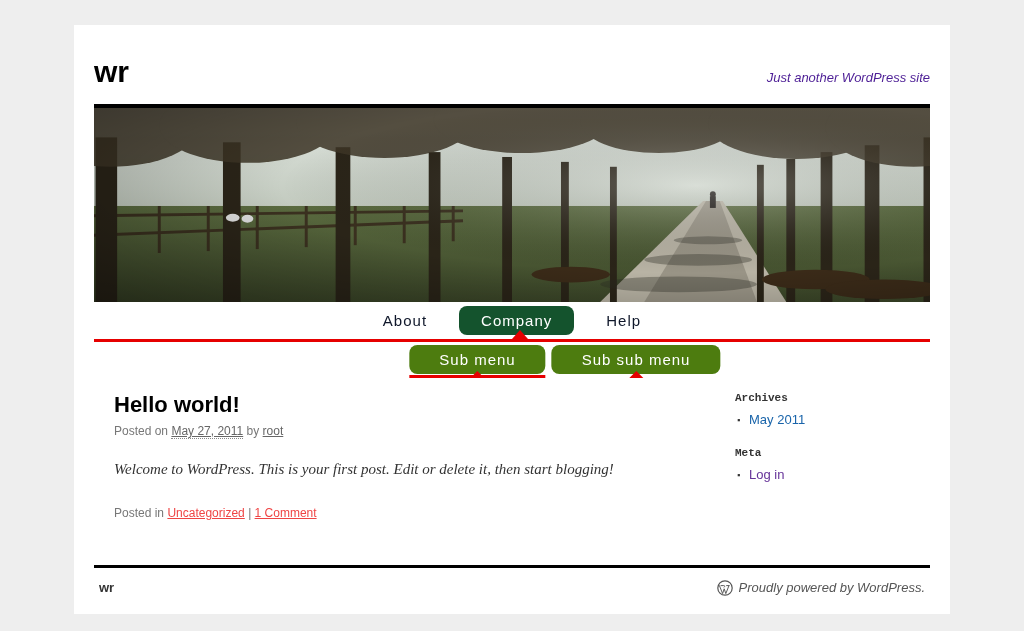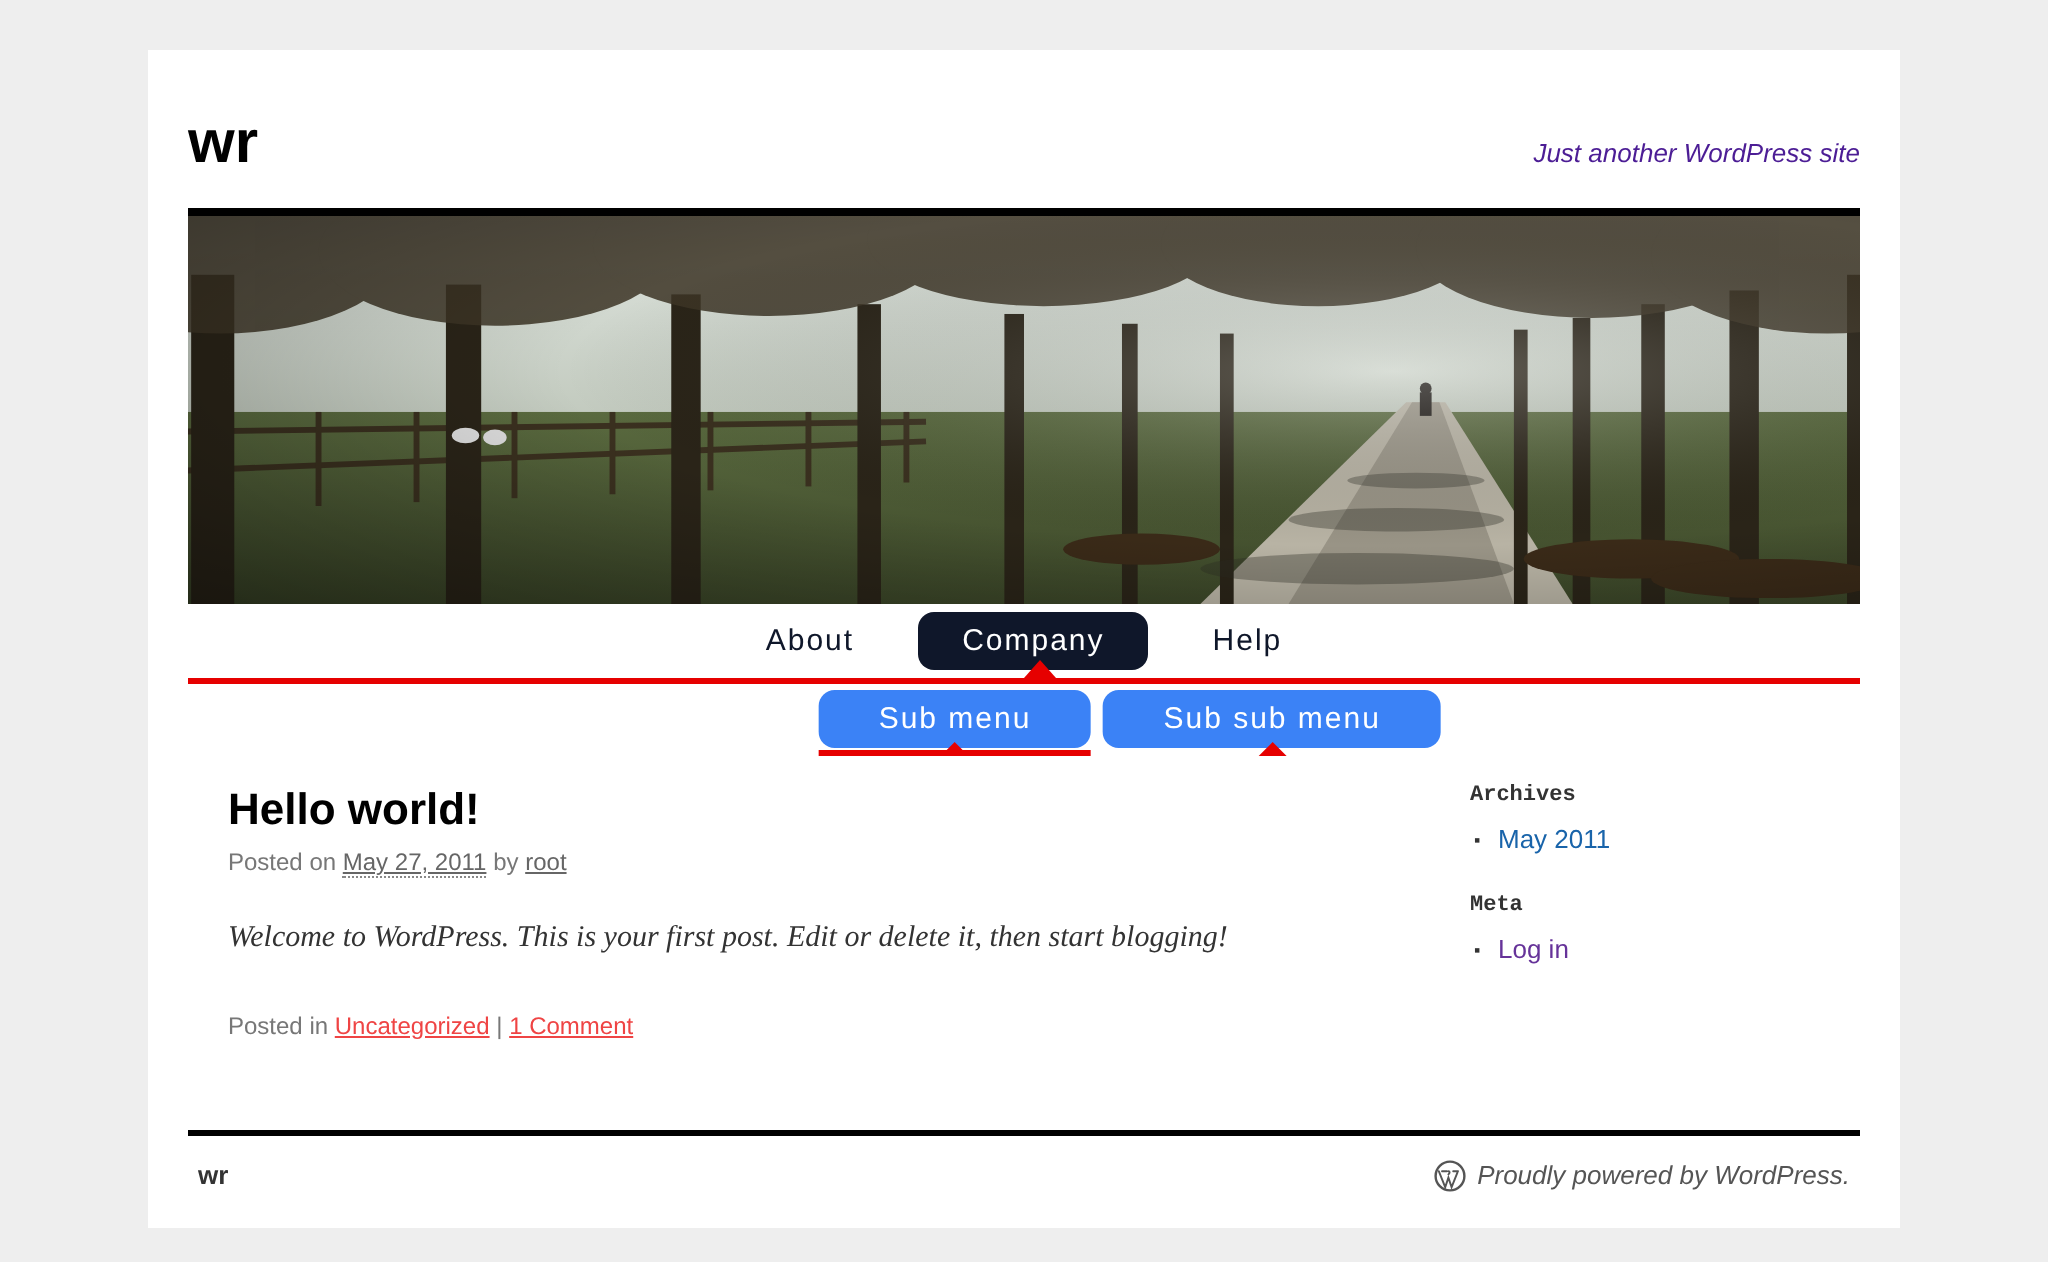--- a/index.html
+++ b/index.html
@@ -6,24 +6,24 @@
     body { background: #eeeeee; font-family: Georgia, "Times New Roman", serif; color: #333; }
     .wrapper { width: 876px; margin: 25px auto; background: #fff; padding: 20px 20px 0 20px; position: relative; }
     .header { display: flex; justify-content: space-between; align-items: baseline; padding: 10px 0 15px 0; }
     .site-title { font-size: 30px; font-weight: bold; font-family: "Helvetica Neue", Arial, sans-serif; color: #000; }
     .tagline { font-style: italic; font-size: 13px; color: #4c1d95; font-family: "Helvetica Neue", Arial, sans-serif; }
     .banner { height: 198px; border-top: 4px solid #000; background: #5b5a4c; position: relative; overflow: hidden; }
     .banner svg { width: 100%; height: 100%; display: block; }
     .nav-wrap { border-bottom: 3px solid #e60000; position: relative; }
     .main-nav { display: flex; justify-content: center; gap: 10px; padding: 4px 0; position: relative; }
     .nav-item { display: inline-block; padding: 6px 22px; border-radius: 8px; font-family: Impact, "Arial Black", Haettenschweiler, sans-serif; letter-spacing: 1px; font-size: 15px; color: #000; text-decoration: none; }
-    .nav-item.active, .nav-item.black { background: #0f172a; color: #fff; }
+    .nav-item.active, .nav-item.black { background: #14532d; color: #fff; }
     .nav-item.plain { background: transparent; color: #0f172a; }
     .sub-row { position: absolute; top: 100%; display: flex; gap: 6px; margin-top: 6px; left: 50%; transform: translateX(-33%); z-index: 5; }
-    .sub-item { display: inline-block; padding: 6px 30px; border-radius: 8px; font-family: Impact, "Arial Black", sans-serif; letter-spacing: 1px; font-size: 15px; background: #3b82f6; color: #fff; position: relative; }
+    .sub-item { display: inline-block; padding: 6px 30px; border-radius: 8px; font-family: Impact, "Arial Black", sans-serif; letter-spacing: 1px; font-size: 15px; background: #4d7c0f; color: #fff; position: relative; }
     .sub-item.underline::after { content: ''; position: absolute; left: 0; right: 0; bottom: -4px; height: 3px; background: #e60000; }
     .nav-pointer { position: absolute; width: 0; height: 0; border-left: 8px solid transparent; border-right: 8px solid transparent; border-bottom: 9px solid #e60000; bottom: 0; left: 51%; transform: translateX(-50%); }
     .sub-item .upnotch { position: absolute; top: 100%; left: 50%; transform: translateX(-50%); width: 0; height: 0; border-left: 7px solid transparent; border-right: 7px solid transparent; border-bottom: 7px solid #e60000; margin-top: -3px; }
     .content-row { display: flex; padding-top: 50px; }
     .main-col { flex: 1; padding: 0 20px; }
     .sidebar { width: 210px; padding: 0 5px 0 15px; }
     .post-title { font-family: "Helvetica Neue", Arial, sans-serif; font-size: 22px; font-weight: bold; color: #000; margin-bottom: 6px; }
     .post-meta { font-size: 12px; color: #777; font-family: "Helvetica Neue", Arial, sans-serif; margin-bottom: 20px; }
     .post-meta a { color: #666; text-decoration: underline; }
     .dotted { border-bottom: 1px dotted #888; }

